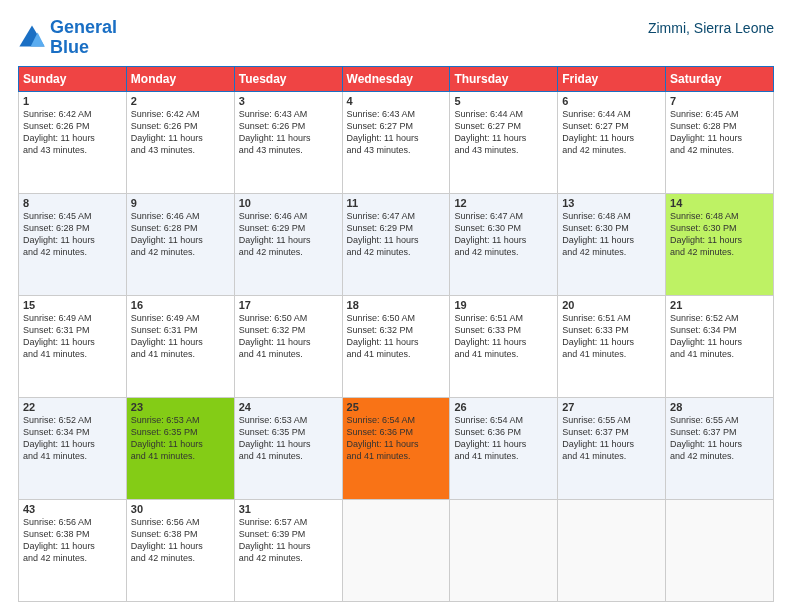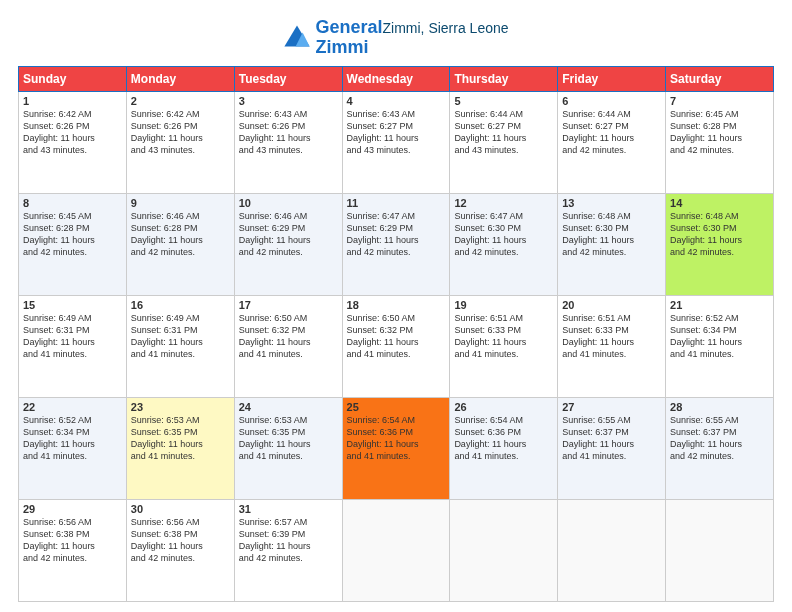--- a/index.html
+++ b/index.html
@@ -9,21 +9,20 @@
       width: 792px;
       height: 612px;
       overflow: hidden;
     }
     .page {
       width: 792px;
       height: 612px;
       padding: 18px 18px 10px 18px;
       display: flex;
       flex-direction: column;
-      align-items: center;
     }
     .header {
       display: flex;
       justify-content: space-between;
       align-items: flex-start;
       margin-bottom: 8px;
     }
     .logo {
       display: flex;
       align-items: center;
@@ -103,21 +102,21 @@
 
 <div class="page">
   <div class="header">
     <div class="logo">
       <svg class="logo-icon" viewBox="0 0 40 40">
         <polygon points="20,2 38,32 2,32" fill="#1a6fc4"></polygon>
         <polygon points="28,12 38,32 18,32" fill="#5aacf0"></polygon>
       </svg>
       <div class="logo-text">
         <div><span>General</span></div>
-        <div><span style="color:#1a6fc4">Zimmi</span></div>
+        <div><span style="color:#1a6fc4">Blue</span></div>
       </div>
     </div>
     <div class="title-block">
       <div class="subtitle">Zimmi, Sierra Leone</div>
     </div>
   </div>
 
   <table class="calendar">
     <thead>
       <tr>
@@ -285,21 +284,21 @@
           </td>
         </tr>
         <tr>
           <td style="background: rgb(240, 244, 250);">
             <span class="day-num">22</span>
             <div class="day-info" style="white-space: pre-line;">Sunrise: 6:52 AM
 Sunset: 6:34 PM
 Daylight: 11 hours
 and 41 minutes.</div>
           </td>
-          <td style="background: #fef9c3; margin-left: 16px;">
+          <td style="background: #84cc16; margin-left: 16px;">
             <span class="day-num">23</span>
             <div class="day-info" style="white-space: pre-line;">Sunrise: 6:53 AM
 Sunset: 6:35 PM
 Daylight: 11 hours
 and 41 minutes.</div>
           </td>
           <td style="background: rgb(240, 244, 250);">
             <span class="day-num">24</span>
             <div class="day-info" style="white-space: pre-line;">Sunrise: 6:53 AM
 Sunset: 6:35 PM
@@ -330,21 +329,21 @@
           <td style="background: rgb(240, 244, 250);">
             <span class="day-num">28</span>
             <div class="day-info" style="white-space: pre-line;">Sunrise: 6:55 AM
 Sunset: 6:37 PM
 Daylight: 11 hours
 and 42 minutes.</div>
           </td>
         </tr>
         <tr>
           <td>
-            <span class="day-num">29</span>
+            <span class="day-num">43</span>
             <div class="day-info" style="white-space: pre-line;">Sunrise: 6:56 AM
 Sunset: 6:38 PM
 Daylight: 11 hours
 and 42 minutes.</div>
           </td>
           <td>
             <span class="day-num">30</span>
             <div class="day-info" style="white-space: pre-line;">Sunrise: 6:56 AM
 Sunset: 6:38 PM
 Daylight: 11 hours

